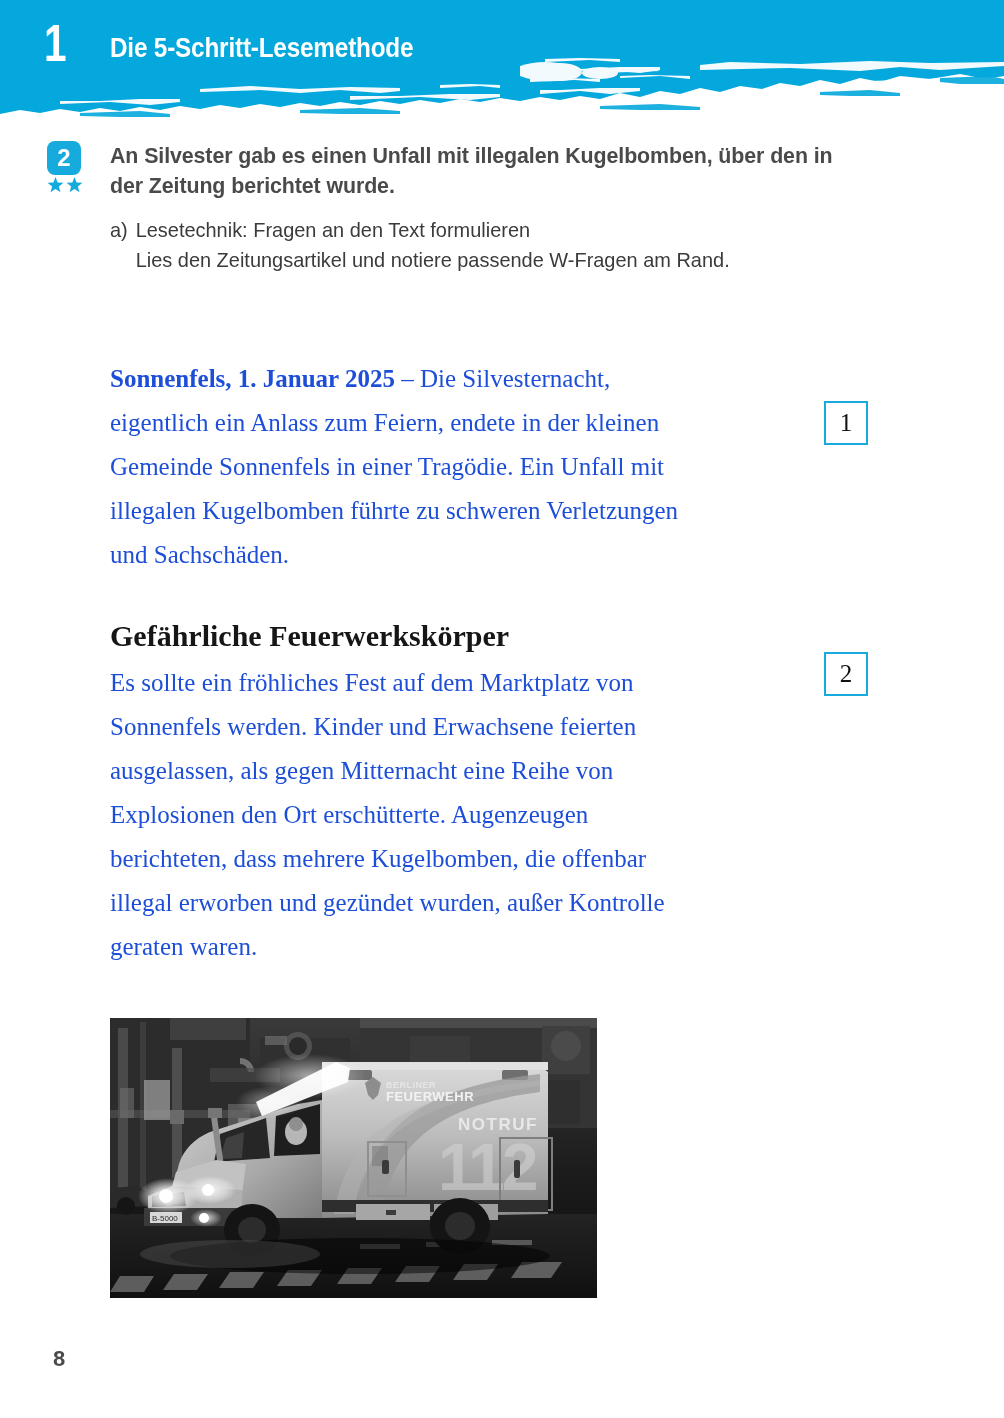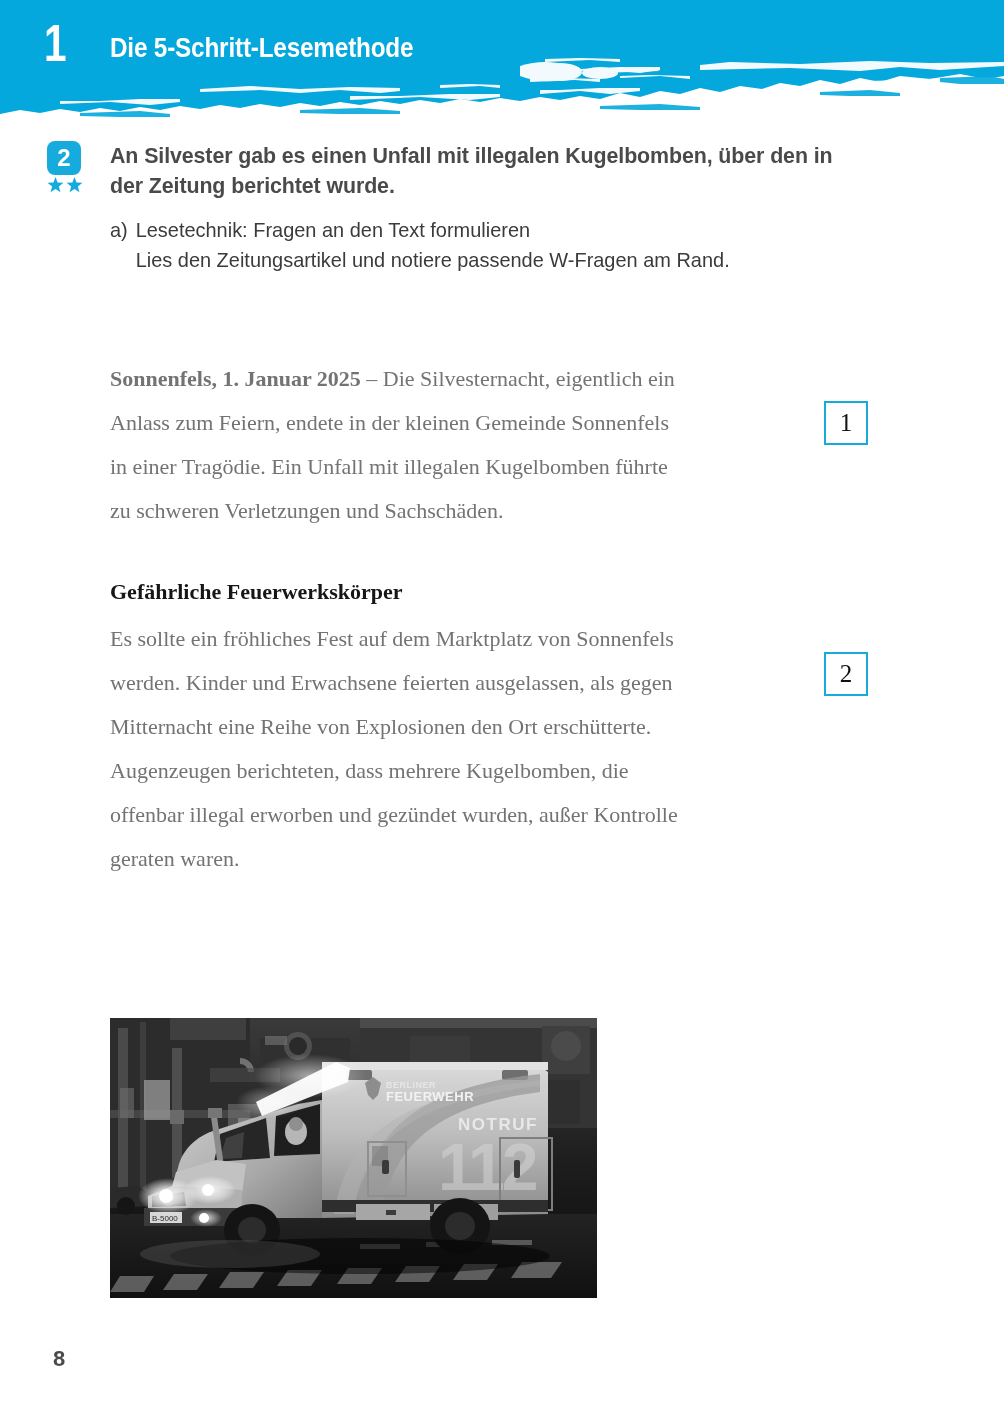--- a/index.html
+++ b/index.html
@@ -133,30 +133,30 @@
     font-size: 23.5px;
     line-height: 32px;
     margin: 0 0 0 0;
     color: #161616;
   }
   .article-section {
     margin-top: 46px;
   }
   .article-subhead {
     font-weight: bold;
-    font-size: 22px;
+    font-size: 30px;
     line-height: 30px;
     margin: 0 0 10px 0;
     color: #161616;
   }
   .article-para {
-    font-size: 22px;
+    font-size: 25px;
     line-height: 44px;
     margin: 0;
-    color: #737373;
+    color: #1d4ed8;
   }
   .article-para .lead {
     font-weight: bold;
   }
 
   
   .margin-box {
     position: absolute;
     width: 44px;
     height: 44px;

